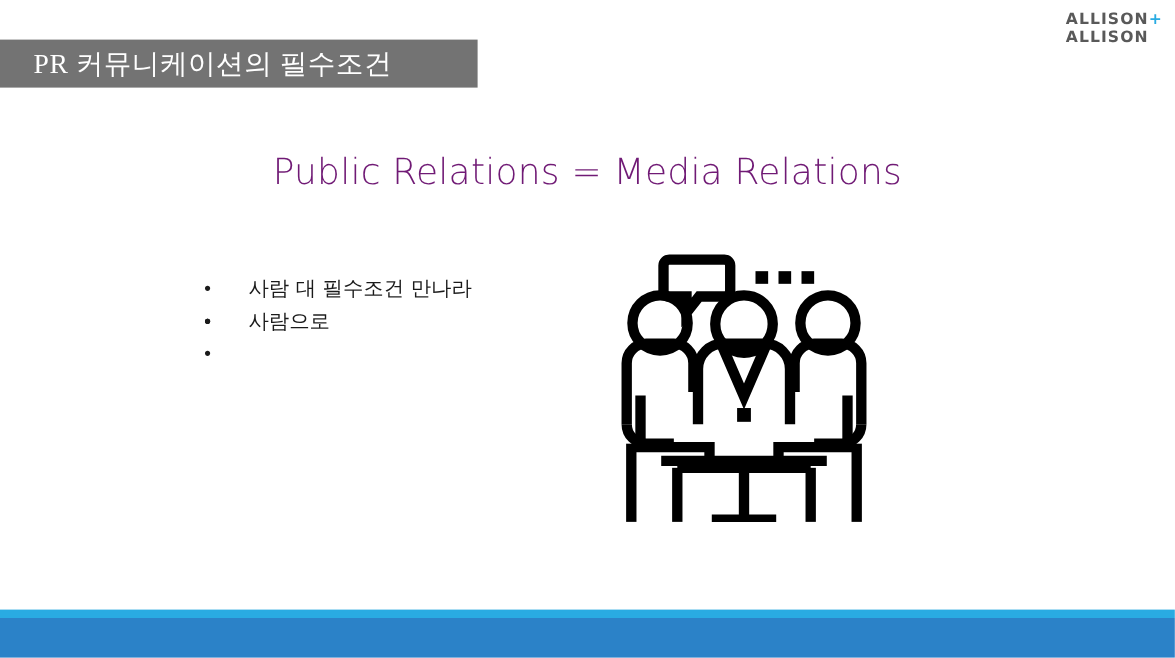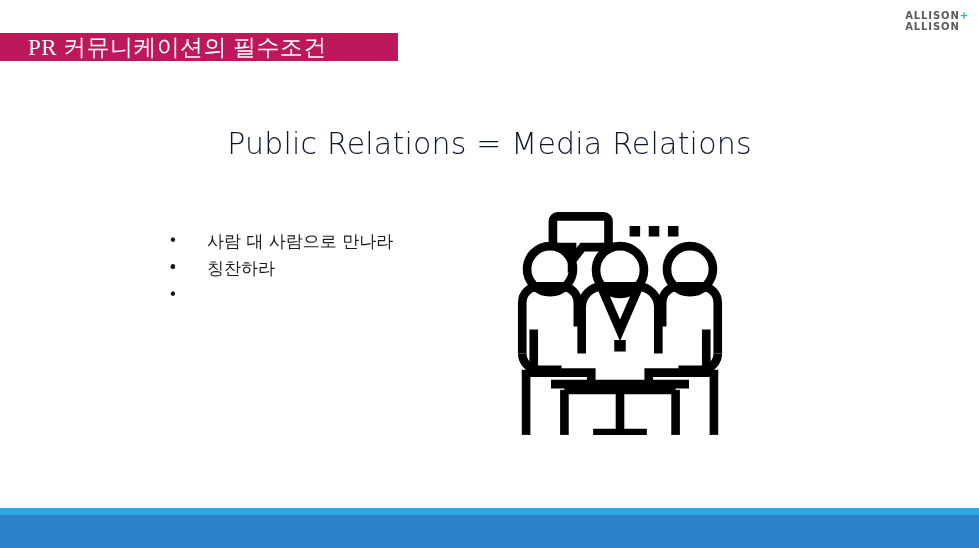--- a/index.html
+++ b/index.html
@@ -18,34 +18,34 @@
   
   #brand-logo {
     position: absolute;
     top: 10px;
     right: 10px;
     text-align: left;
     line-height: 1.12;
     color: #595959;
     font-family: "DejaVu Sans", sans-serif;
     font-weight: bold;
-    font-size: 10px;
+    font-size: 13px;
     letter-spacing: 0.9px;
   }
   #brand-logo .logo-line { white-space: nowrap; }
   #brand-logo .logo-plus { color: #29ABE2; font-weight: bold; }
 
   
   #title-bar {
     position: absolute;
     left: 0;
     top: 33px;
     width: 398px;
-    height: 28px;
-    background: #be185d;
+    height: 40px;
+    background: #737373;
     text-align: right;
   }
   #title-bar .title-text {
     position: absolute;
     left: 28px;
     top: 50%;
     transform: translateY(-50%);
     color: #ffffff;
     font-family: "Liberation Serif", serif;
     font-size: 23px;
@@ -53,21 +53,21 @@
     white-space: nowrap;
   }
 
   
   #headline {
     position: absolute;
     left: 0;
     top: 126px;
     width: 979px;
     text-align: center;
-    color: #0f172a;
+    color: #701a75;
     font-family: "DejaVu Sans", sans-serif;
     font-weight: 300;
     font-size: 30px;
     letter-spacing: 0.2px;
   }
 
   
   #bullet-list {
     position: absolute;
     left: 163px;
@@ -140,31 +140,31 @@
 
 <div id="title-bar">
   <span class="title-text">PR 커뮤니케이션의 필수조건</span>
 </div>
 
 <div id="headline">Public Relations = Media Relations</div>
 
 <div id="bullet-list">
     <div class="bullet-row">
       <span class="bullet-marker">•</span>
-      <span class="bullet-text">사람 대 사람으로 만나라</span>
+      <span class="bullet-text">사람 대 필수조건 만나라</span>
     </div>
     <div class="bullet-row">
       <span class="bullet-marker">•</span>
     </div>
     <div class="bullet-row wrap">
       <span class="bullet-marker">•</span>
     </div>
     <div class="bullet-row">
       <span class="bullet-marker">•</span>
-      <span class="bullet-text">칭찬하라</span>
+      <span class="bullet-text">사람으로</span>
     </div>
     <div class="bullet-row wrap">
       <span class="bullet-marker">•</span>
     </div>
   </div>
 
 <div id="meeting-illustration">
   <svg viewBox="0 0 240 245" xmlns="http://www.w3.org/2000/svg" aria-hidden="true">
     <g fill="none" stroke="#000000" stroke-width="9" stroke-linecap="butt" stroke-linejoin="miter">
 

